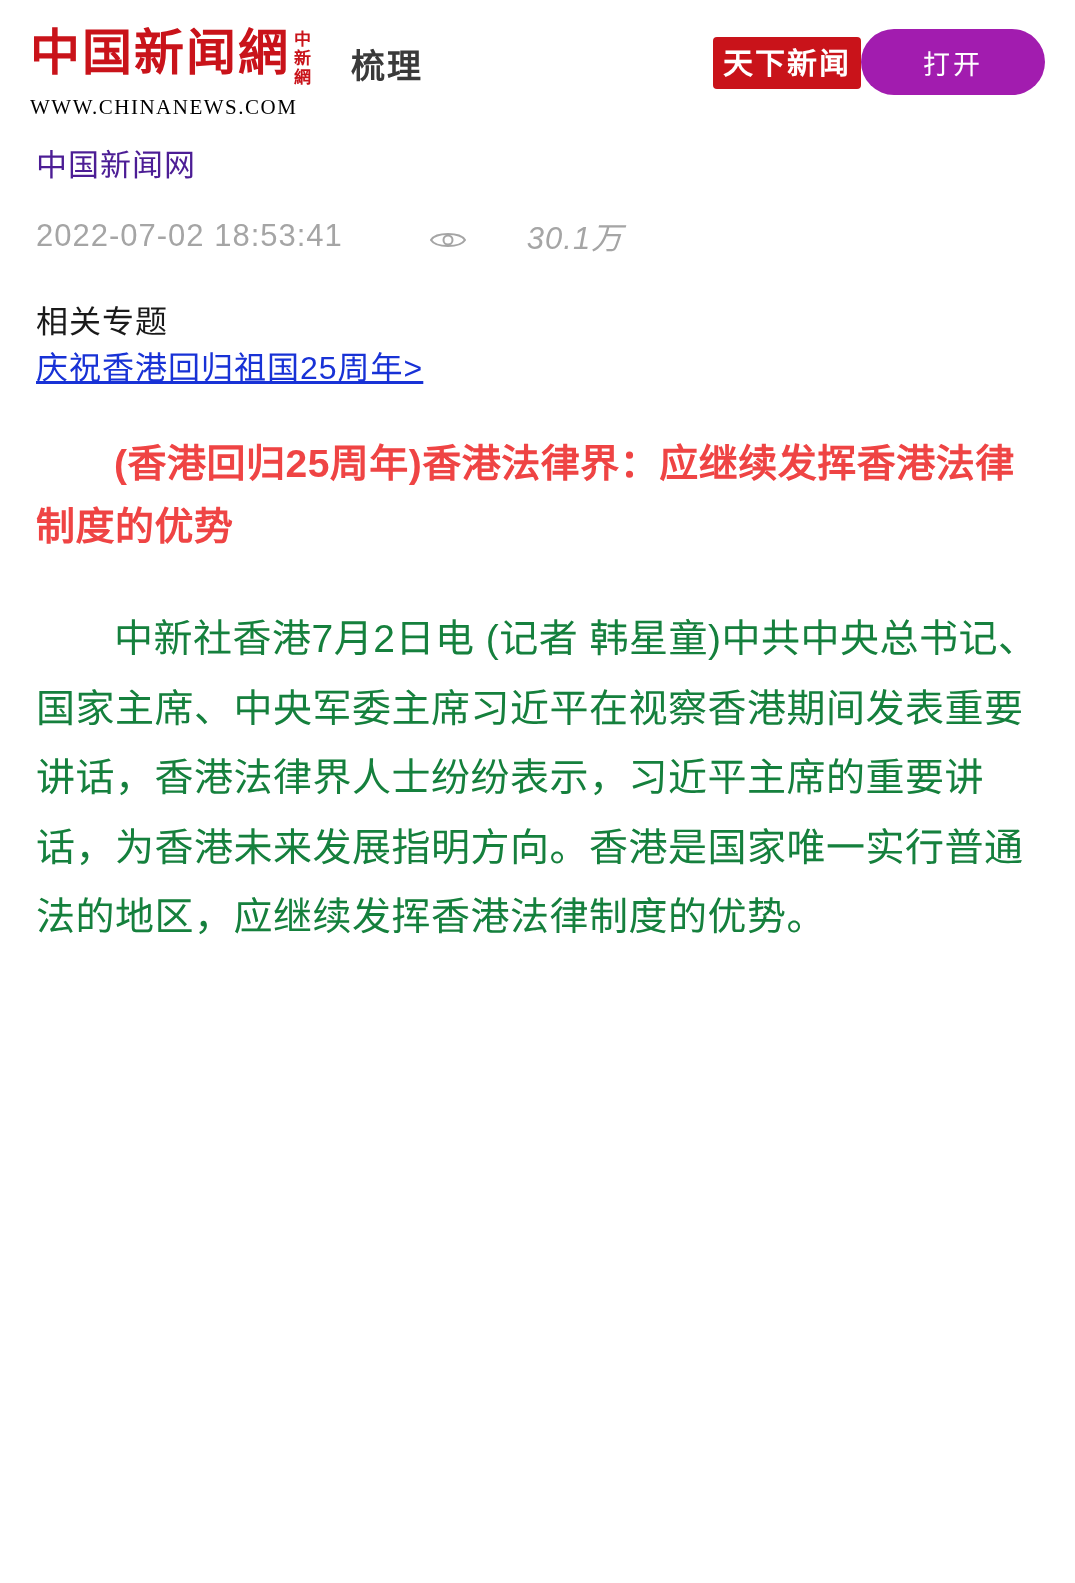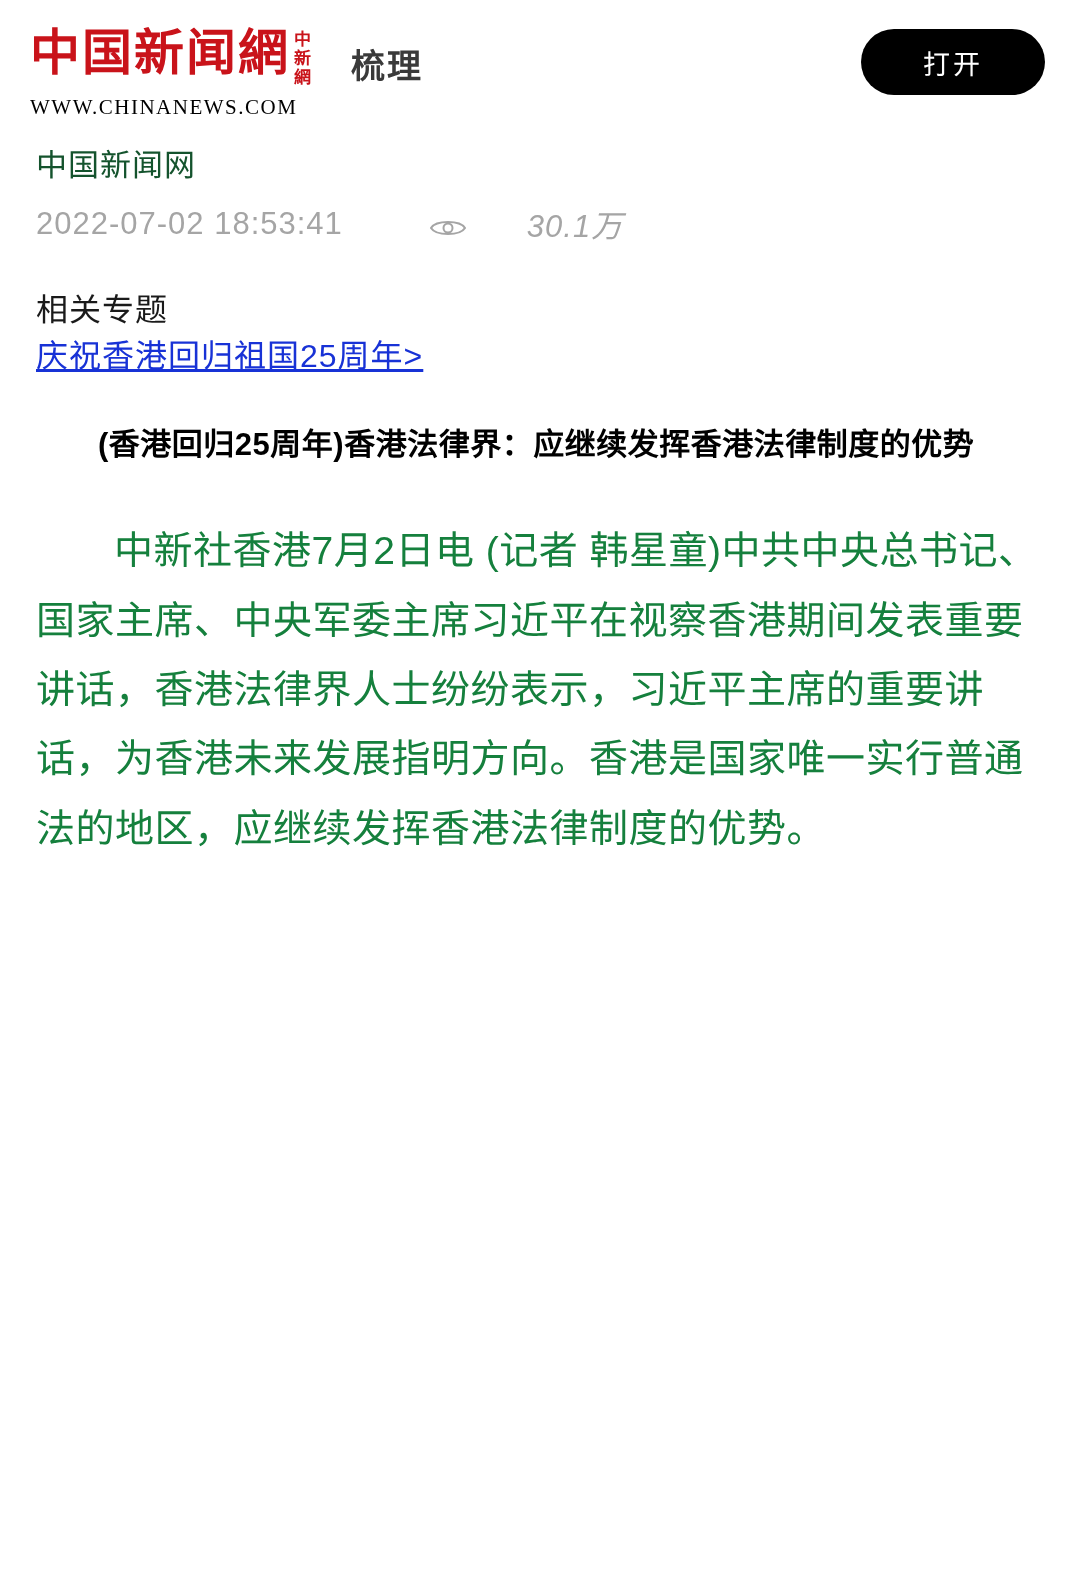--- a/index.html
+++ b/index.html
@@ -79,21 +79,21 @@
     color: #ffffff;
     font-family: "DejaVu Serif", "Liberation Serif", serif;
     font-size: 30px;
     font-weight: 700;
     padding: 2px 10px 6px 10px;
     border-radius: 4px;
     letter-spacing: 2px;
   }
   .open-btn {
     flex: 0 0 auto;
-    background: #000000;
+    background: #a21caf;
     color: #ffffff;
     border: none;
     border-radius: 36px;
     width: 184px;
     height: 66px;
     font-size: 27px;
     letter-spacing: 3px;
     cursor: pointer;
     margin-bottom: 24px;
     font-family: "Liberation Sans", sans-serif;
@@ -106,22 +106,22 @@
   .headline {
     font-size: 47px;
     font-weight: 700;
     line-height: 1.42;
     letter-spacing: 1px;
     color: #111111;
     margin: 16px 0 38px 0;
   }
   .source {
     font-size: 31px;
-    color: #14532d;
-    margin-bottom: 16px;
+    color: #4c1d95;
+    margin-bottom: 28px;
     letter-spacing: 1px;
   }
   .meta-row {
     display: flex;
     align-items: center;
     font-size: 31px;
     color: #a5a5a5;
     margin-bottom: 38px;
     letter-spacing: 1px;
     gap: 48px;
@@ -150,24 +150,24 @@
   }
   .topic-link {
     color: #1832d6;
     text-decoration: underline;
     letter-spacing: 1px;
     cursor: pointer;
     text-align: center;
   }
 
   .lede {
-    font-size: 31px;
+    font-size: 39px;
     font-weight: 700;
     line-height: 1.62;
-    color: #000000;
+    color: #ef4444;
     text-indent: 2em;
     margin-bottom: 46px;
     letter-spacing: 0.5px;
   }
   .body-para {
     font-size: 39px;
     line-height: 1.78;
     color: #15803d;
     text-indent: 2em;
     letter-spacing: 0.5px;
@@ -186,20 +186,21 @@
         <span>中</span><br>
         <span>新</span><br>
         <span>網</span>
       </span>
     </div>
     <div class="brand-url">WWW.CHINANEWS.COM</div>
   </div>
 
   <div class="slogan">
     <span class="slogan-ink">梳理</span>
+    <span class="slogan-stamp">天下新闻</span>
   </div>
 
   <button class="open-btn">打开</button>
 </div>
 
 <div class="article">
 
 
   <div class="source">中国新闻网</div>
 

